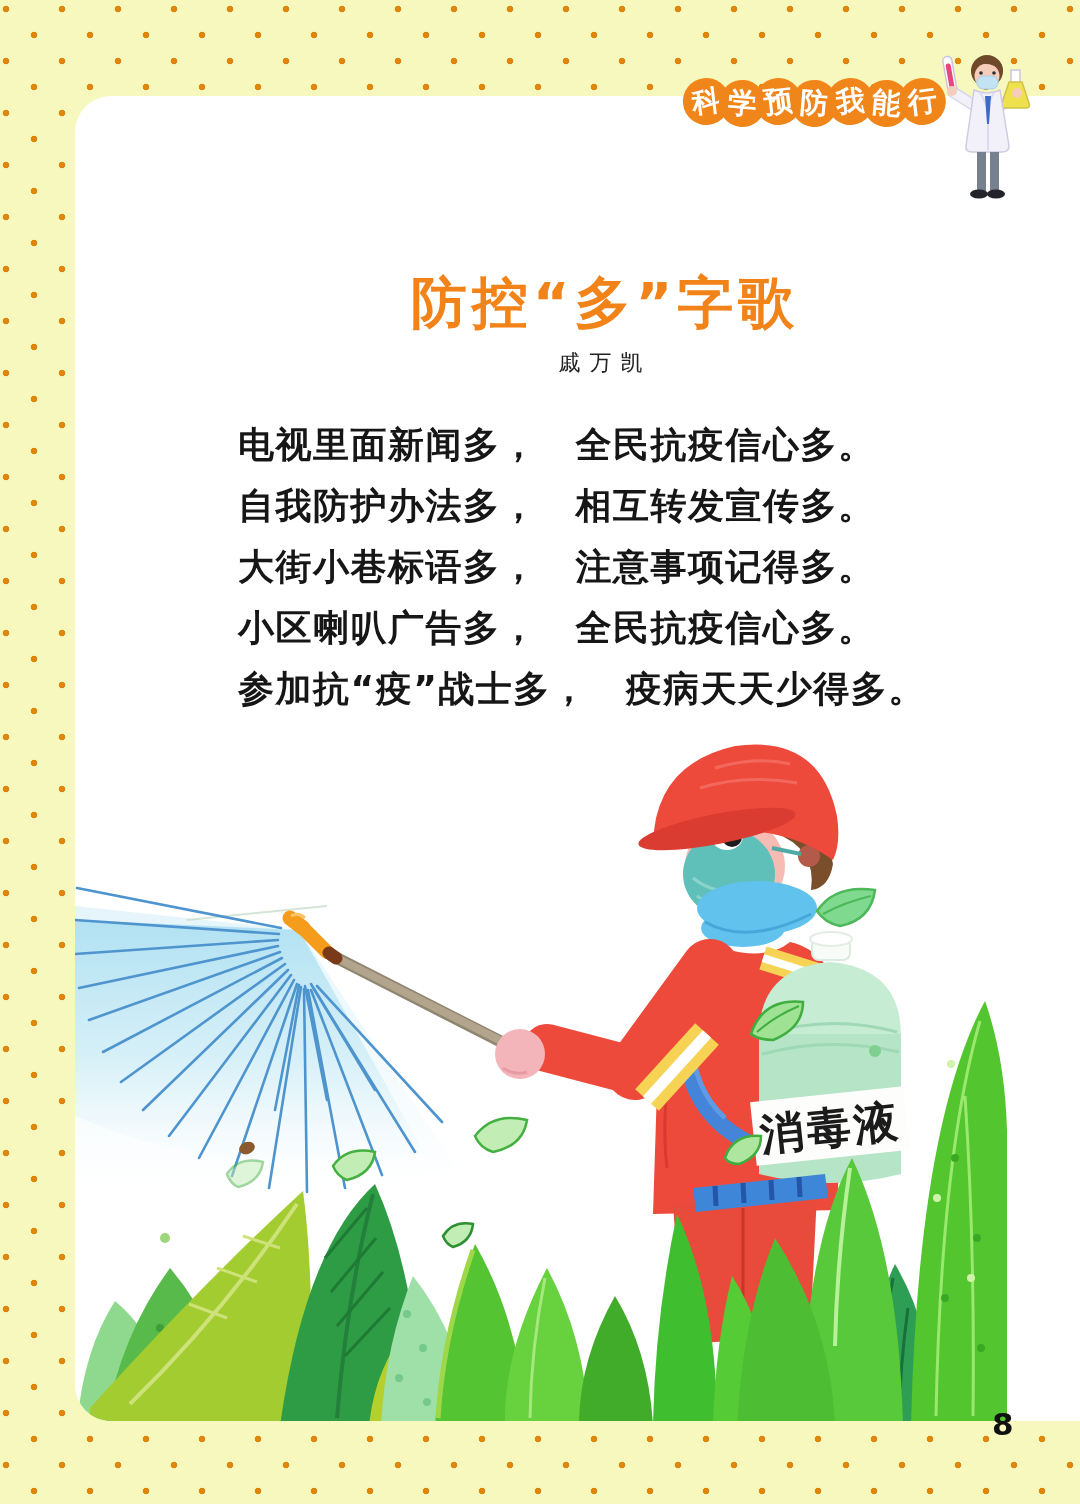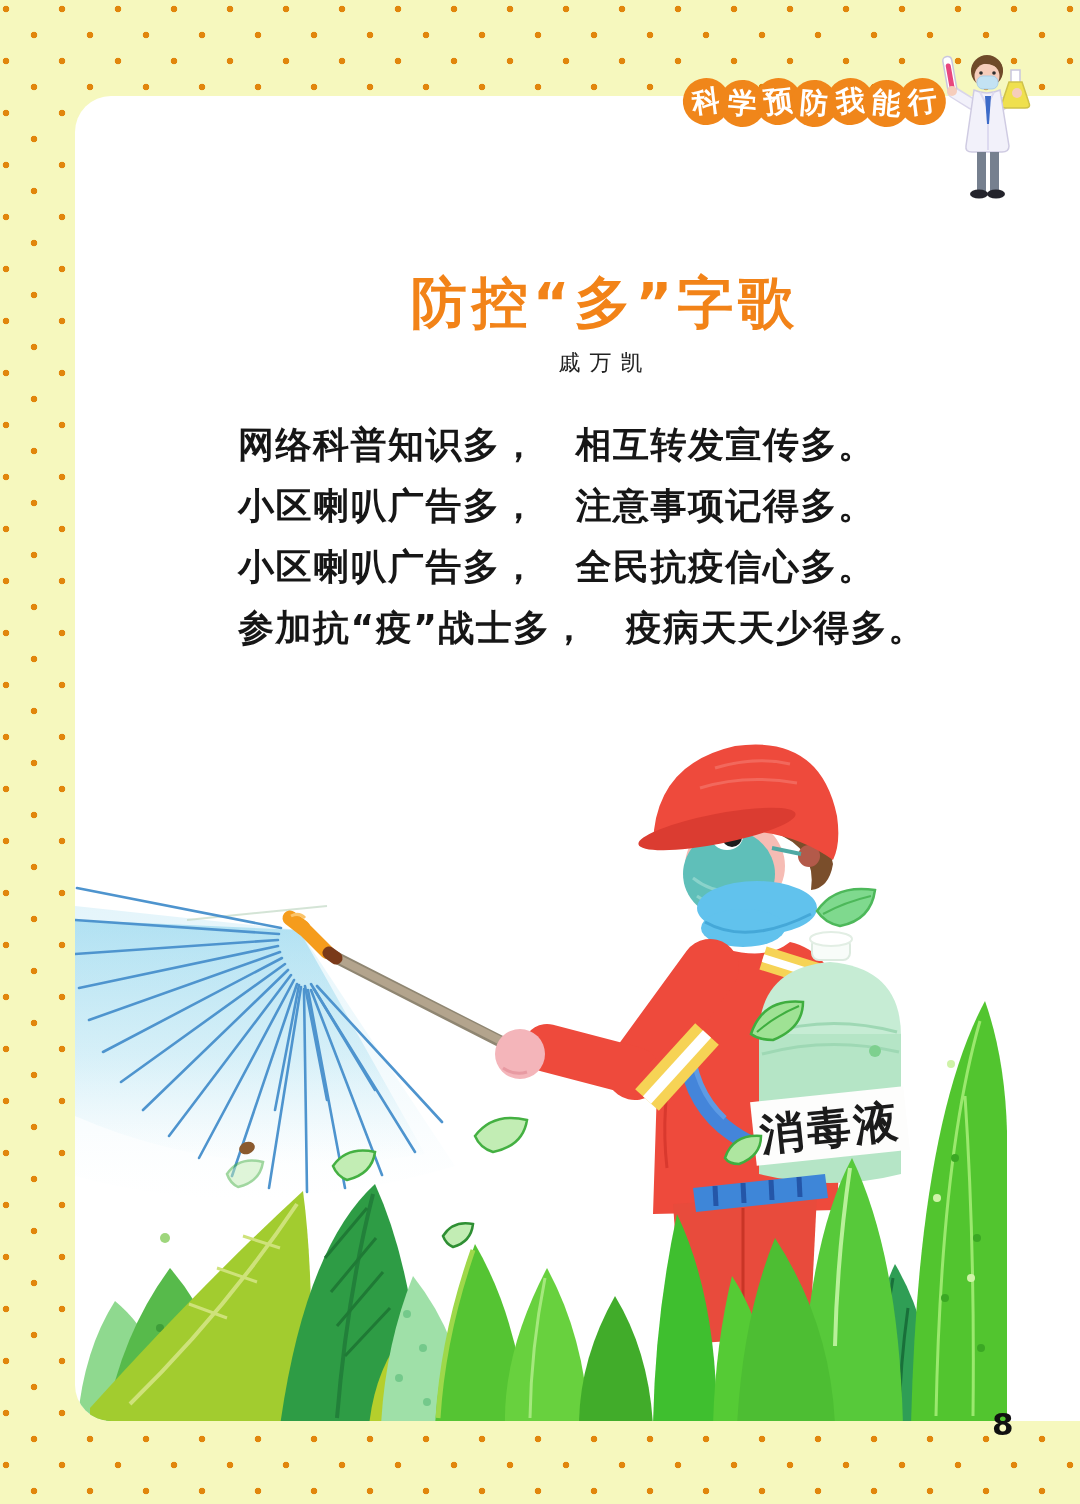--- a/index.html
+++ b/index.html
@@ -52,22 +52,23 @@
 </style>
 </head>
 <body>
 
 <div class="card">
 
   <div class="title">防控“多”字歌</div>
   <div class="author">戚万凯</div>
 
   <div class="poem">
-    <div>网络科普知识多，　相互转发宣传多。</div>
-    <div>小区喇叭广告多，　注意事项记得多。</div>
+    <div>电视里面新闻多，　全民抗疫信心多。</div>
+    <div>自我防护办法多，　相互转发宣传多。</div>
+    <div>大街小巷标语多，　注意事项记得多。</div>
     <div>小区喇叭广告多，　全民抗疫信心多。</div>
     <div>参加抗“疫”战士多，　疫病天天少得多。</div>
   </div>
 
   <svg class="illus" viewBox="0 0 932 1325">
     <defs>
       <linearGradient id="mistg" x1="0" y1="0" x2="0" y2="1">
         <stop offset="0" stop-color="#AEE0F2" stop-opacity="0.95"></stop>
         <stop offset="0.55" stop-color="#BFE7F4" stop-opacity="0.55"></stop>
         <stop offset="1" stop-color="#D8F0F8" stop-opacity="0"></stop>

